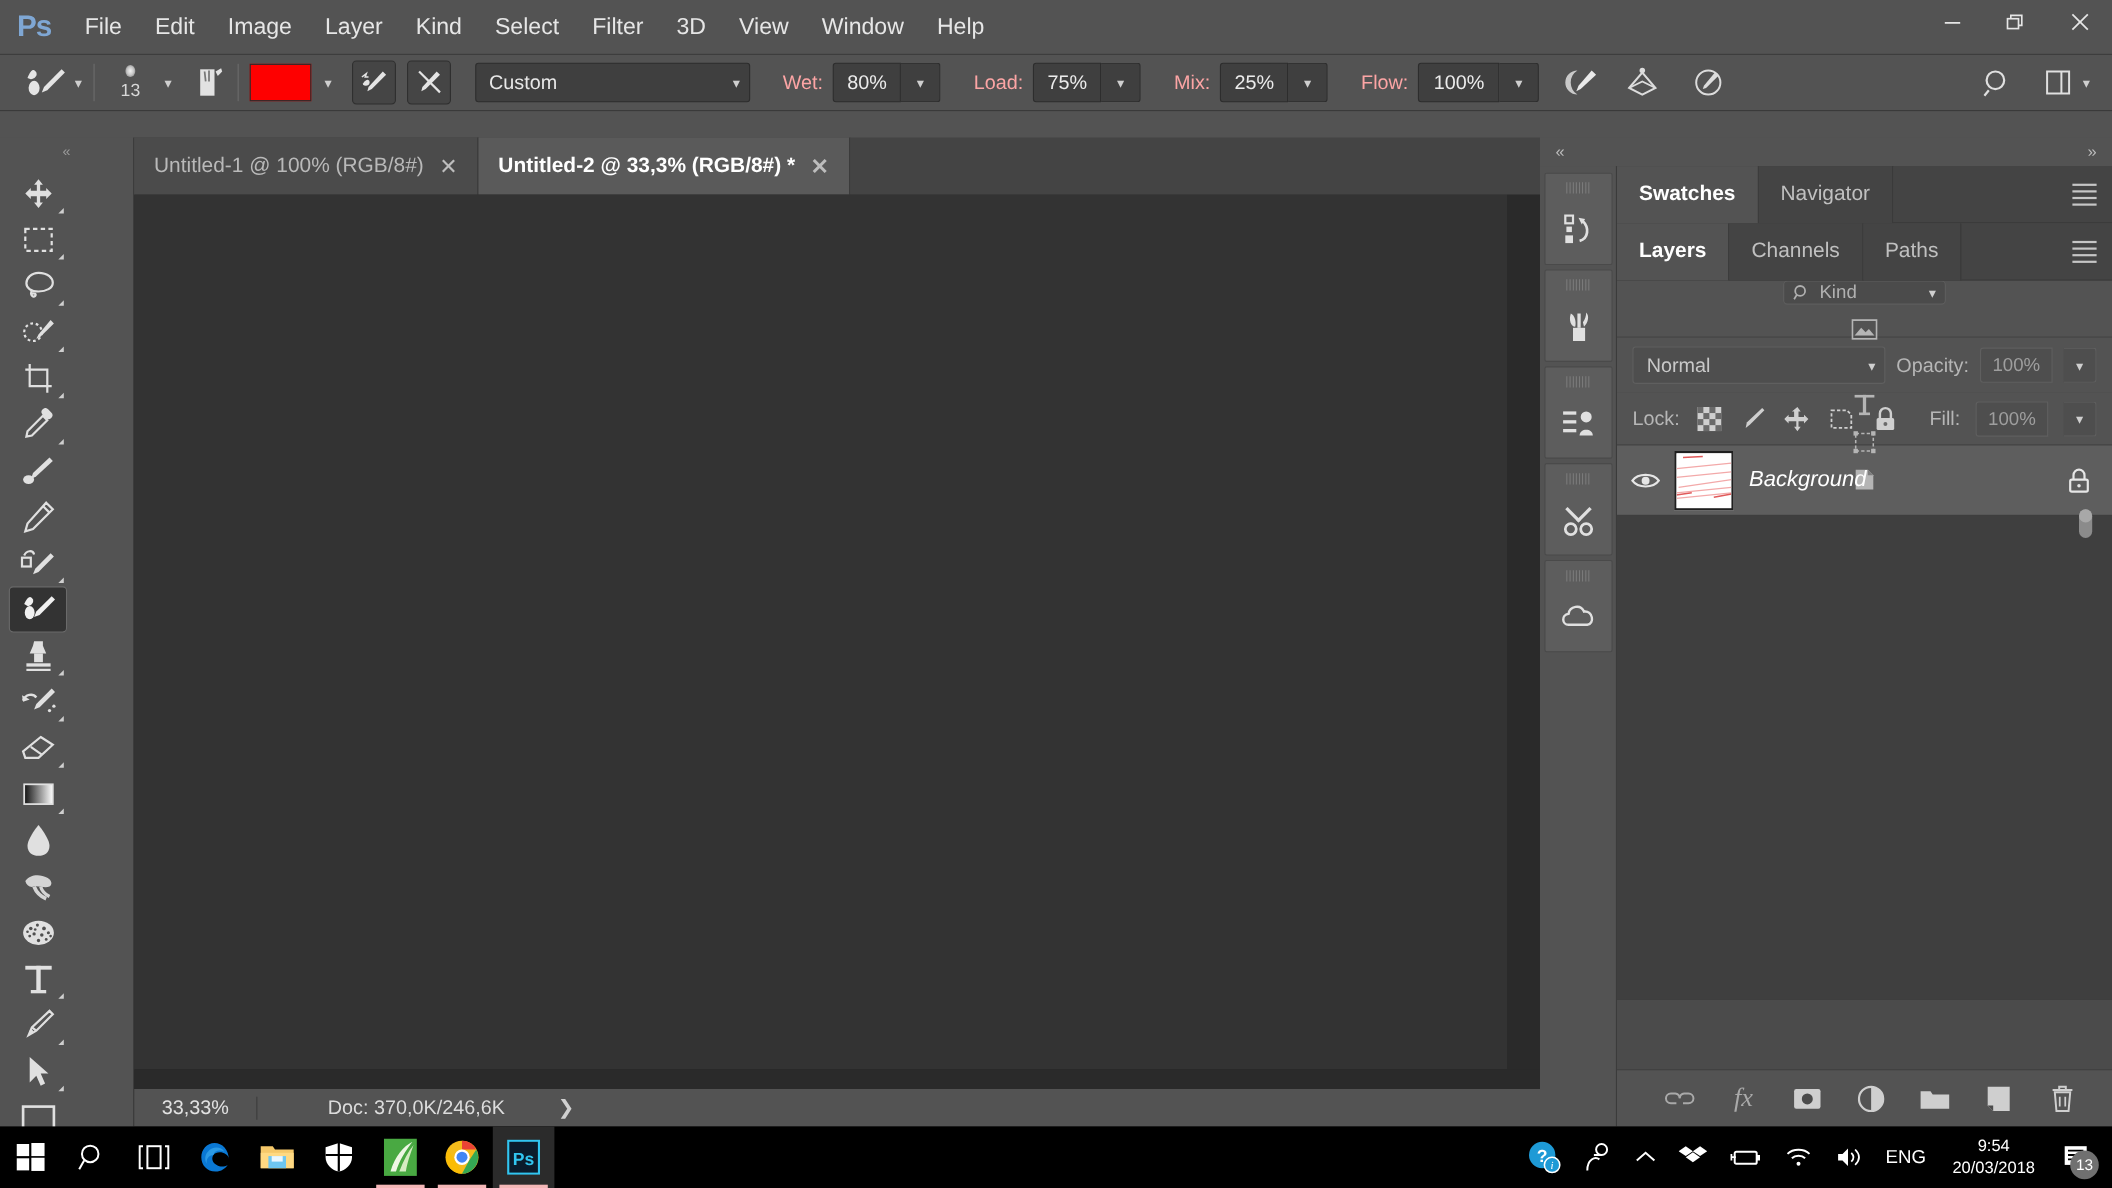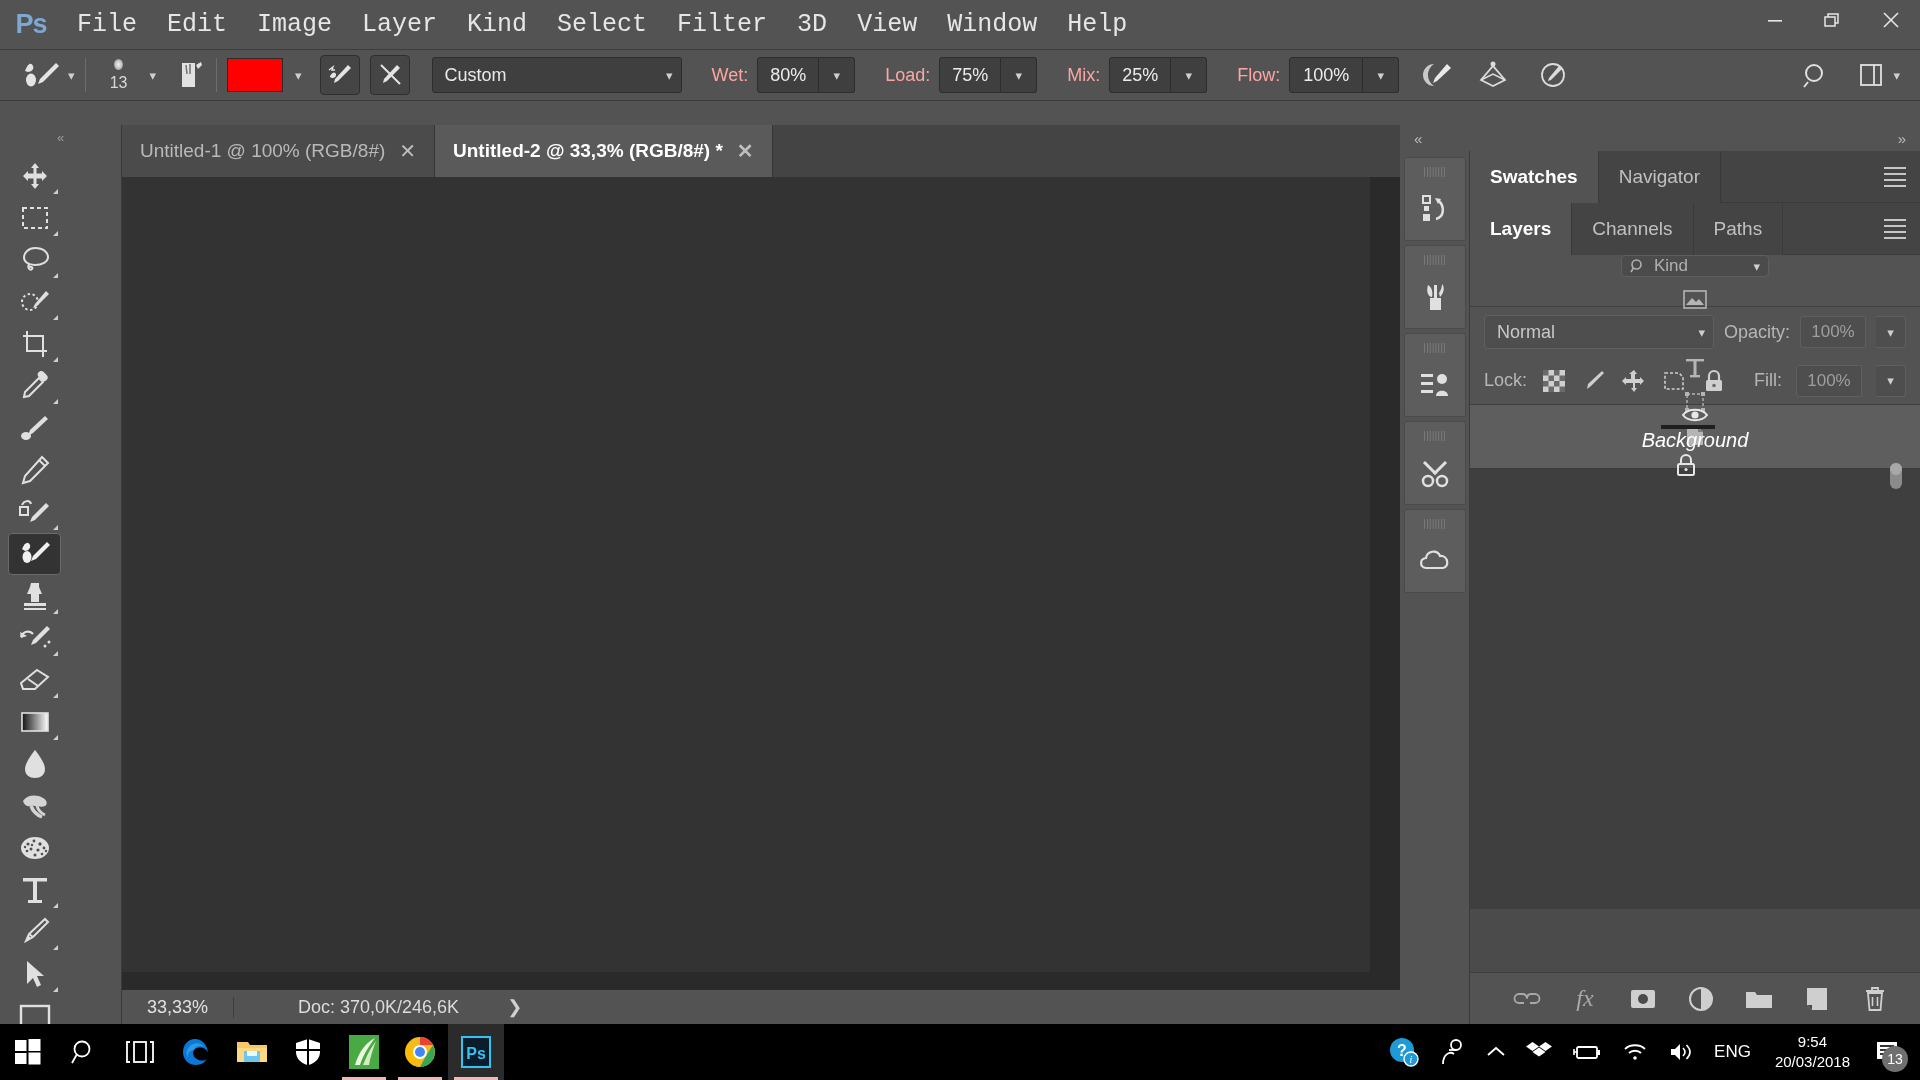--- a/index.html
+++ b/index.html
@@ -15,22 +15,22 @@
   
   .menubar {
     position:absolute; left:0; top:0; width:1920px; height:49px;
     background:#535353; display:flex; align-items:center;
   }
   .ps-logo {
     width:62px; height:49px; display:flex; align-items:center; justify-content:center;
     color:#7fa7d4; font-size:27px; font-weight:bold; letter-spacing:-1px;
   }
   .menu-item {
-    padding:0 15px; height:49px; line-height:49px; font-size:25px; color:#e6e6e6;
-    white-space:nowrap; cursor:default;font-family:Liberation Mono, monospace;
+    padding:0 15px; height:49px; line-height:49px; font-size:21px; color:#e6e6e6;
+    white-space:nowrap; cursor:default;
   }
   .win-ctrls { margin-left:auto; display:flex; height:49px; }
   .win-btn { width:58px; height:40px; display:flex; align-items:center; justify-content:center; color:#e6e6e6; }
 
   
   .optionsbar {
     position:absolute; left:0; top:49px; width:1920px; height:52px;
     background:#535353; border-top:1px solid #3d3d3d; border-bottom:1px solid #3a3a3a;
     display:flex; align-items:center; padding-left:22px; gap:0px;
   }
@@ -166,21 +166,20 @@
   }
   .lock-row {
     height:48px; display:flex; align-items:center; padding:0 14px; gap:14px;
     background:#535353; border-bottom:1px solid #3f3f3f; font-size:18px; color:#b6b6b6;
   }
   .lock-ico { width:26px;height:26px;display:flex;align-items:center;justify-content:center;}
   .layer-list { background:#3f3f3f; }
   .layer-row {
     height:64px; display:flex; align-items:center; background:#5e5e5e;
     border-bottom:1px solid #3c3c3c;
-    flex-direction:column;
   }
   .eye-cell { width:52px; display:flex; align-items:center; justify-content:center; }
   .layer-thumb {
     width:54px; height:54px; background:#fff; border:2px solid #1f1f1f; margin-right:14px;
     position:relative; overflow:hidden;
   }
   .layer-name { font-size:20px; font-style:italic; color:#ffffff; flex:1; }
   .layer-lock { margin-right:18px; }
   .layer-empty { background:#3f3f3f; }
   .panel-footer {

